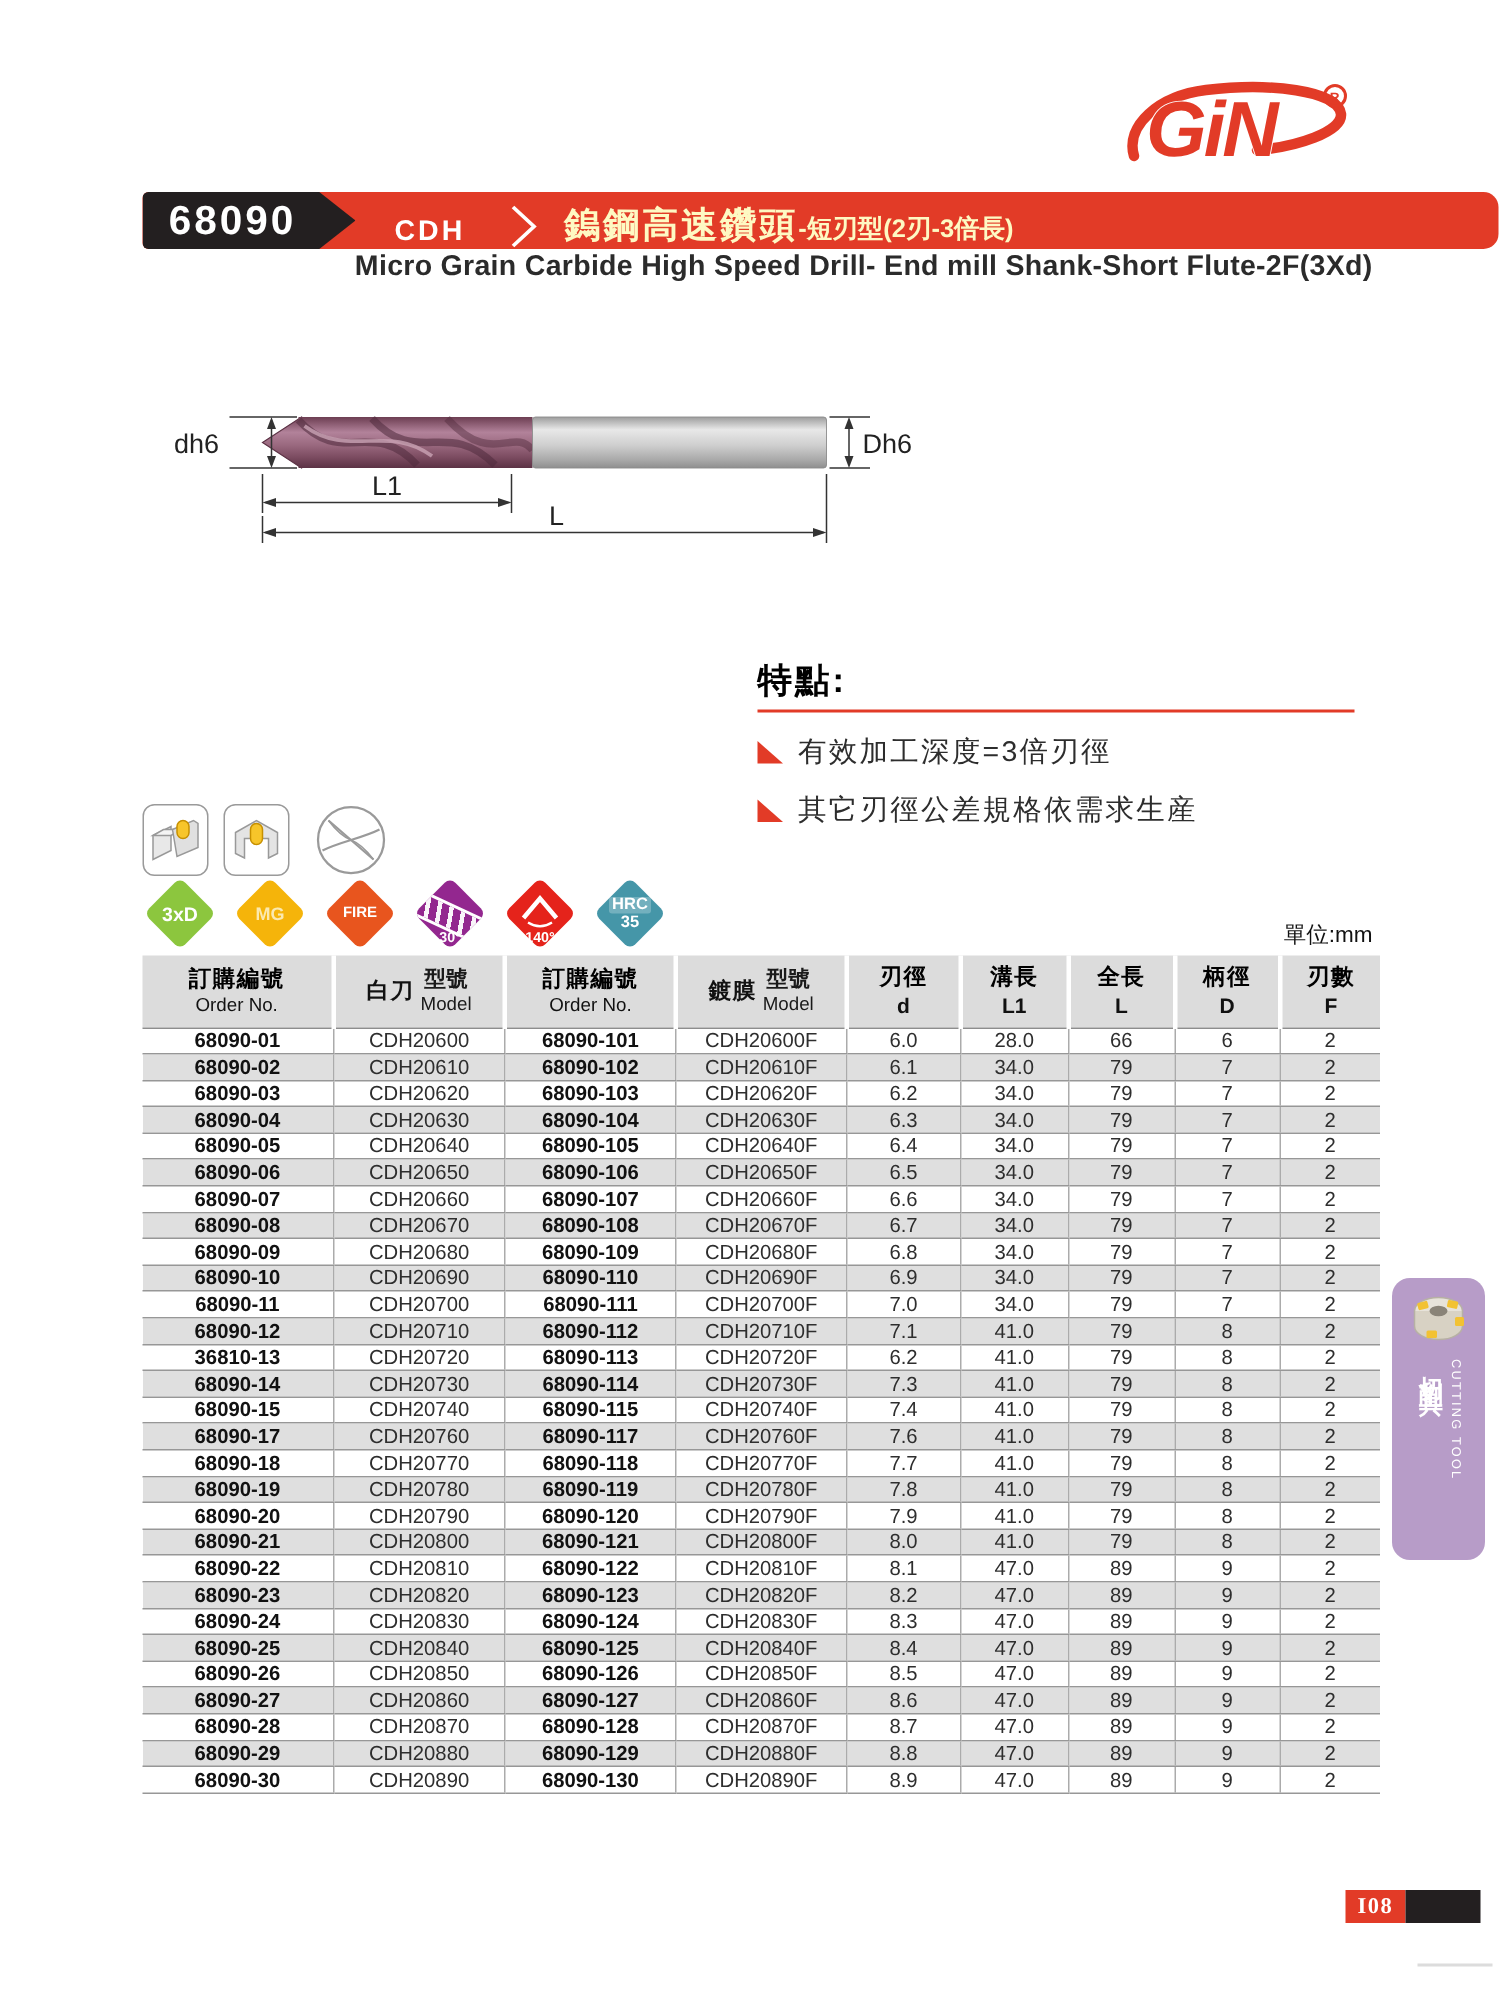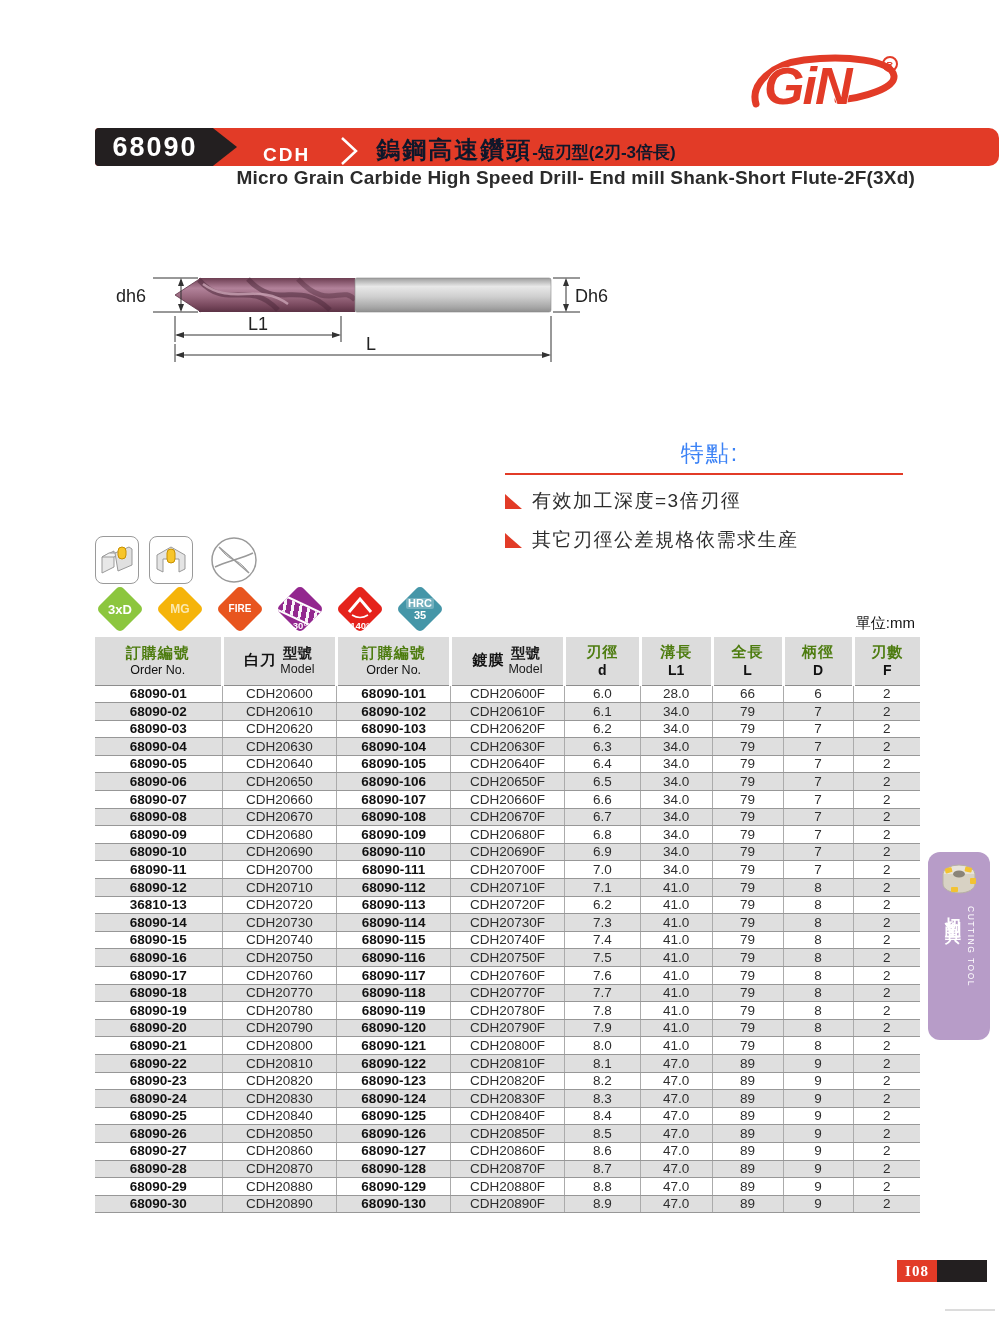--- a/index.html
+++ b/index.html
@@ -21,35 +21,35 @@
   }
   .banner-pennant {
     position:absolute; left:0; top:0; width:142px; height:38px;
     background:#231f20; border-radius:4px 0 0 4px;
     clip-path:polygon(0 0, 83% 0, 100% 50%, 83% 100%, 0 100%);
     display:flex; align-items:center; justify-content:center;
   }
   .banner-code { color:#fff; font-size:27px; font-weight:bold; letter-spacing:2px; padding-right:22px; }
   .banner-series { margin-left:168px; color:#fff; font-size:19px; font-weight:bold; letter-spacing:2px;margin-top:41px; }
   .banner-chevron { margin-left:28px; width:22px; height:30px; }
-  .banner-title { margin-left:16px; color:#0f172a; white-space:nowrap; display:flex; align-items:baseline; }
+  .banner-title { margin-left:16px; color:#fef9c3; white-space:nowrap; display:flex; align-items:baseline; }
   .banner-title .zh-main { font-size:24px; font-weight:bold; letter-spacing:2px; }
   .banner-title .zh-sub  { font-size:17px; font-weight:bold; }
 
   .subtitle {
     position:absolute; left:95px; top:167px; width:820px;
     text-align:right; font-size:19px; font-weight:bold; color:#2b2b2b; letter-spacing:0.2px;
   }
 
   
   .diagram { position:absolute; left:98px; top:250px; width:525px; height:128px; }
 
   
   .features { position:absolute; left:505px; top:438px; width:410px; }
-  .features-title { color:#3b82f6; font-size:23px; font-weight:normal; letter-spacing:2px;text-align:center; }
+  .features-title { color:#000000; font-size:23px; font-weight:bold; letter-spacing:2px; }
   .features-rule { margin-top:4px; width:398px; height:2px; background:#e23b27; }
   .feature-item { display:flex; align-items:center; margin-top:13px; }
   .feature-bullet { width:0; height:0; border-bottom:15px solid #e23b27; border-right:17px solid transparent; margin-right:10px; }
   .feature-text { font-size:19px; color:#2d2d2d; letter-spacing:1.5px; }
 
   
   .app-icons { position:absolute; left:95px; top:535px; display:flex; align-items:center; gap:10px; }
   .app-box { width:44px; height:48px; border:1.5px solid #9a9a9a; border-radius:8px; display:flex; align-items:center; justify-content:center; background:#fff; }
   .app-circle { width:50px; height:50px; margin-left:6px; }
 
@@ -78,21 +78,21 @@
   .units-note { position:absolute; left:95px; top:614px; width:820px; text-align:right; font-size:15px; color:#111; }
 
   
   .spec-table-wrap { position:absolute; left:95px; top:637px; width:825px; }
   table.spec { width:100%; border-collapse:collapse; table-layout:fixed; }
   table.spec th {
     background:#dcdcdc; height:48px; vertical-align:middle; text-align:center;
     border-left:3px solid #fff; border-bottom:1px solid #8d8d8d; font-weight:normal; padding:0;
   }
   table.spec th:first-child { border-left:none; }
-  .th-zh { display:block; font-size:15px; color:#4d7c0f; font-weight:600; letter-spacing:1px; line-height:1.25; }
+  .th-zh { display:block; font-size:15px; color:#000000; font-weight:600; letter-spacing:1px; line-height:1.25; }
   .th-en { display:block; font-size:12.5px; color:#111; line-height:1.2; }
   .th-en.b { font-weight:bold; font-size:14px; }
   .th-combo { display:flex; align-items:center; justify-content:center; gap:4px; }
   .th-combo .pre { font-size:15px; font-weight:600; color:#111; letter-spacing:1px; }
   .th-combo .stack { display:flex; flex-direction:column; line-height:1.15; }
   .th-combo .stack .zh { font-size:14.5px; font-weight:600; }
   .th-combo .stack .en { font-size:12.5px; }
   table.spec td {
     height:17.6px; padding:0 2px; text-align:center; font-size:13.5px; color:#2e2e2e;
     border-bottom:1px solid #979797; border-left:1px solid #ababab; line-height:1;
@@ -509,31 +509,20 @@
             <td>CDH20740</td>
             <td class="bold">68090-115</td>
             <td>CDH20740F</td>
             <td>7.4</td>
             <td>41.0</td>
             <td>79</td>
             <td>8</td>
             <td>2</td>
           </tr>
           <tr>
-            <td class="bold">68090-16</td>
-            <td>CDH20750</td>
-            <td class="bold">68090-116</td>
-            <td>CDH20750F</td>
-            <td>7.5</td>
-            <td>41.0</td>
-            <td>79</td>
-            <td>8</td>
-            <td>2</td>
-          </tr>
-          <tr>
             <td class="bold">68090-17</td>
             <td>CDH20760</td>
             <td class="bold">68090-117</td>
             <td>CDH20760F</td>
             <td>7.6</td>
             <td>41.0</td>
             <td>79</td>
             <td>8</td>
             <td>2</td>
           </tr>

